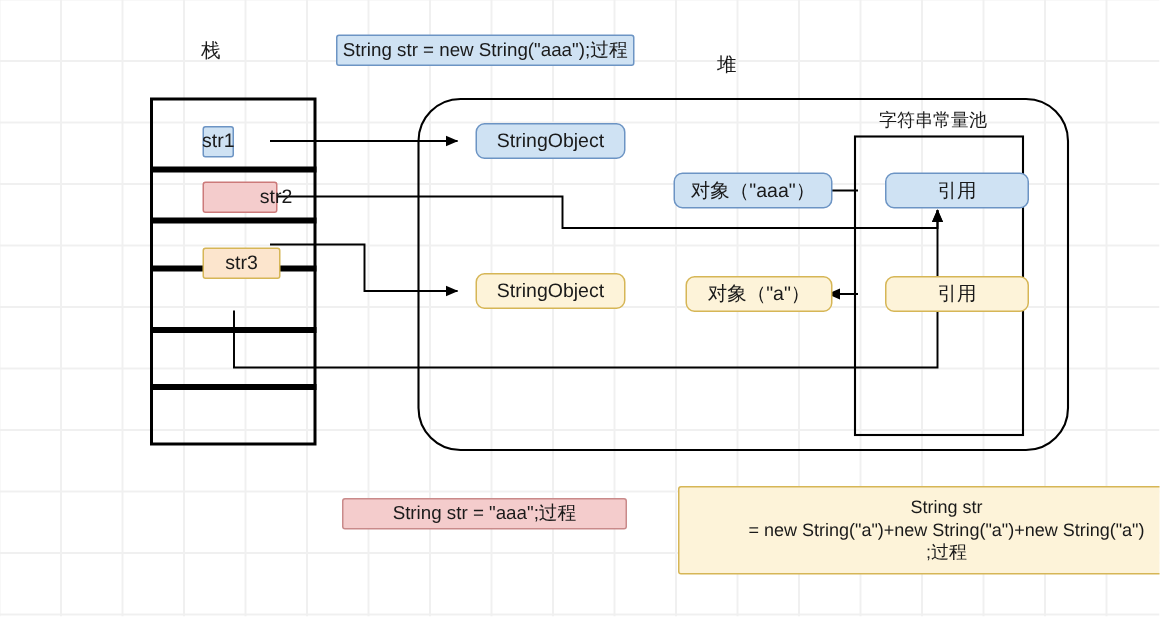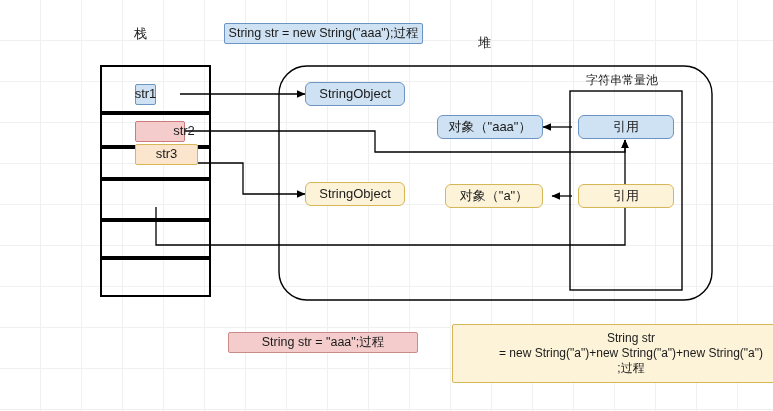--- a/index.html
+++ b/index.html
@@ -31,21 +31,21 @@
   
   .node{
     position:absolute;
     box-sizing:border-box;
     display:flex;align-items:center;justify-content:center;
     font-size:13px;
     color:#1a1a1a;
     text-align:center;
     line-height:1.25;
   }
-  .rnd{border-radius:6px;}
+  .rnd{border-radius:6px;margin-left:12px;}
   .sq{border-radius:2px;}
 
   .blue{background:#cfe2f3;border:1px solid #6c94c4;}
   .red{background:#f4cccc;border:1px solid #cc7a7a;}
   .yellow{background:#fce5cd;border:1px solid #d6b656;}
   .yellow2{background:#fdf3d9;border:1px solid #d6b656;}
   .green{background:#d9ead3;border:1px solid #6aa84f;}
   .pink{background:#f4cccc;border:1px solid #c98a8a;}
 
   
@@ -106,21 +106,21 @@
   <div class="stack-div" style="top:111px;"></div>
   <div class="stack-div" style="top:145px;"></div>
   <div class="stack-div" style="top:177px;"></div>
   <div class="stack-div" style="top:218px;"></div>
   <div class="stack-div" style="top:256px;"></div>
 
   <div class="node sq blue" style="left:135px;top:84px;width:21px;height:21px;">str1</div>
 
   <div class="node sq red" style="left:135px;top:121px;width:45px;height:21px;padding-left:48px;">str2</div>
 
-  <div class="node sq yellow" style="left:135px;top:144px;width:63px;height:21px;">str3</div>
+  <div class="node sq yellow" style="left:135px;top:165px;width:52px;height:21px;">str3</div>
 
 
   <div class="node rnd blue" style="left:305px;top:82px;width:100px;height:24px;">StringObject</div>
 
   <div class="node rnd yellow2" style="left:305px;top:182px;width:100px;height:24px;">StringObject</div>
 
   <div class="node rnd blue" style="left:437px;top:115px;width:106px;height:24px;">对象（"aaa"）</div>
 
   <div class="node rnd yellow2" style="left:445px;top:184px;width:98px;height:24px;">对象（"a"）</div>
 

